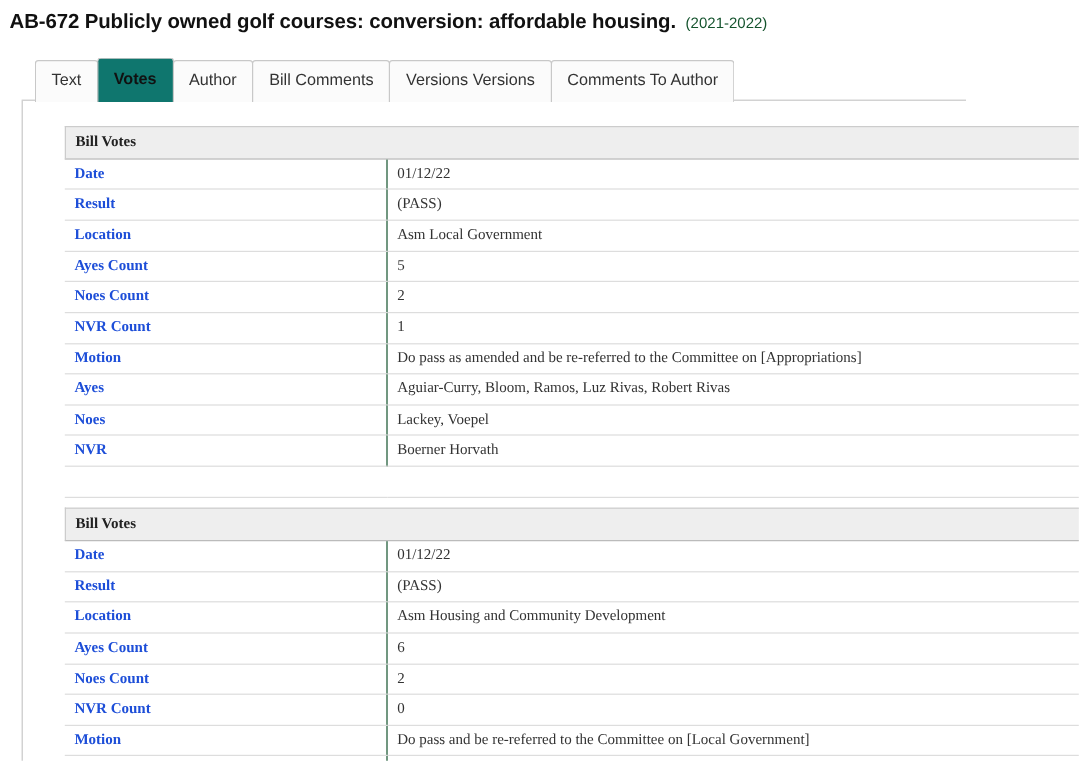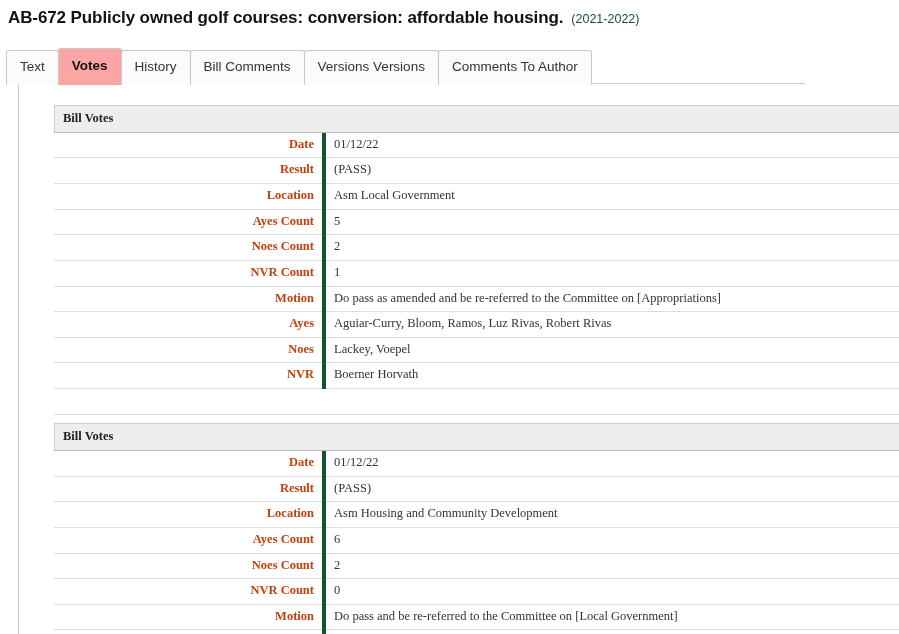--- a/index.html
+++ b/index.html
@@ -31,21 +31,21 @@
     font-weight: bold;
     color: #111111;
     letter-spacing: -0.1px;
   }
   .bill-session {
     font-size: 12.5px;
     color: #14532d;
   }
   .tabs-wrap {
     margin-top: 19px;
-    padding-left: 6px;
+    padding-left: 29px;
     position: relative;
   }
   .tabs {
     display: flex;
     align-items: flex-end;
     position: relative;
     z-index: 2;
   }
   .tab {
     border: 1px solid #c8c8c8;
@@ -55,21 +55,21 @@
     font-size: 13.5px;
     color: #333333;
     margin-right: -1px;
     border-radius: 3px 3px 0 0;
     white-space: nowrap;
     line-height: 1.1;
     position: relative;
     top: 1px;
   }
   .tab.active {
-    background: #fca5a5;
+    background: #0f766e;
     font-weight: bold;
     color: #111111;
     border-color: #c8c8c8;
     z-index: 3;
     padding-top: 10px;
     padding-bottom: 11px;
   }
   .tab .info-icon {
     display: inline-block;
     margin-left: 6px;
@@ -124,23 +124,22 @@
   table.votes td {
     border-bottom: 1px solid #dddddd;
     padding: 4px 8px 5px 8px;
     font-size: 12.5px;
     vertical-align: top;
     line-height: 1.25;
   }
   table.votes td.label {
     width: 252px;
     font-weight: bold;
-    color: #c2410c;
-    border-right: 4px solid #14532d;
-    text-align: right;
+    color: #1d4ed8;
+    border-right: 1px solid #14532d;
   }
   table.votes td.value {
     color: #333333;
   }
   table.votes tr:first-child td {
     border-top: none;
   }
   .spacer-row td {
     height: 16px;
     border-bottom: 1px solid #dddddd;
@@ -153,21 +152,21 @@
 
   <div class="bill-header">
     <span class="bill-title">AB-672 Publicly owned golf courses: conversion: affordable housing.</span>
     <span class="bill-session">(2021-2022)</span>
   </div>
 
   <div class="tabs-wrap">
     <div class="tabs" id="tabs">
         <div class="tab"><span>Text</span></div>
         <div class="tab active"><span>Votes</span></div>
-        <div class="tab"><span>History</span></div>
+        <div class="tab"><span>Author</span></div>
         <div class="tab"><span>Bill Comments</span></div>
         <div class="tab"><span>Versions Versions</span></div>
         <div class="tab"><span>Comments To Author</span></div>
       </div>
     <div class="tab-underline"></div>
   </div>
 
   <div class="panel">
     <div id="tables">
         <div class="table-block">

